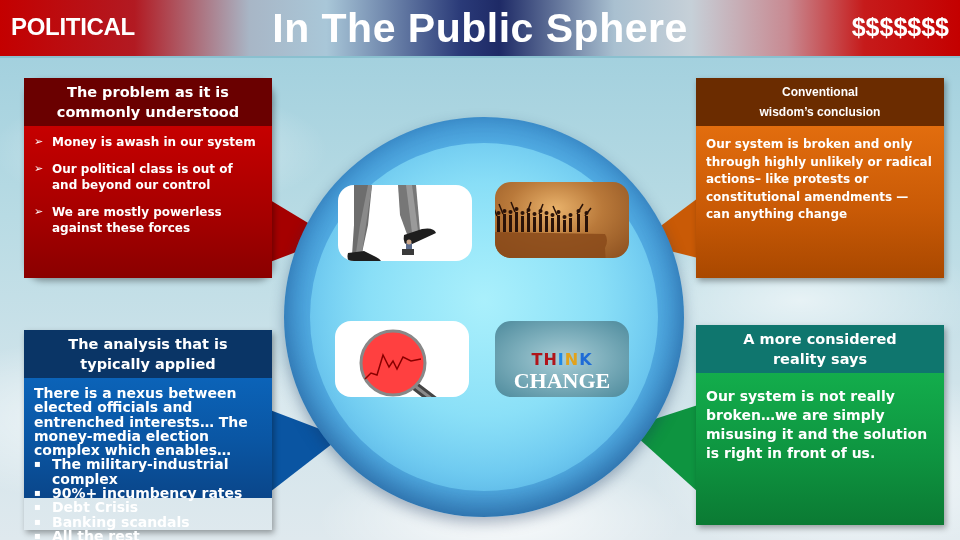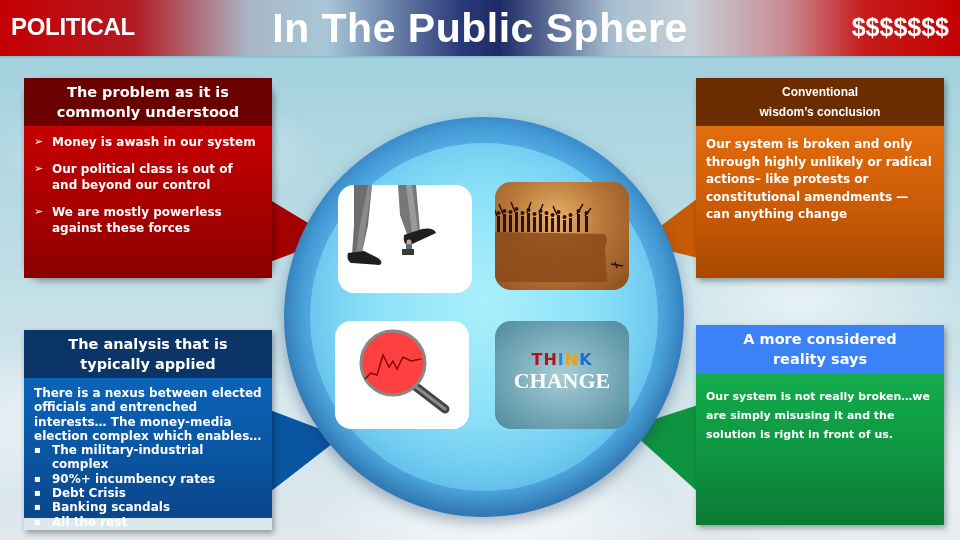--- a/index.html
+++ b/index.html
@@ -40,21 +40,21 @@
     position: absolute; left: 284px; top: 117px; width: 400px; height: 400px; border-radius: 50%;
     background:
       radial-gradient(circle at 50% 50%, #aef0fb 0%, #88dbf4 30%, #5bb8ea 55%, #3b8fd0 75%, #2a6fae 90%, #1f5c95 100%);
     box-shadow: 0 6px 14px rgba(20,50,90,0.35), inset 0 -10px 30px rgba(10,40,90,0.4);
   }
   .sphere .rim {
     position: absolute; left: 26px; top: 26px; width: 348px; height: 348px; border-radius: 50%;
     background: radial-gradient(circle at 50% 45%, rgba(170,240,252,0.95) 0%, rgba(140,225,248,0.9) 45%, rgba(100,195,238,0.7) 80%, rgba(80,170,225,0.2) 100%);
   }
   .tile {
-    position: absolute; width: 134px; height: 108px; border-radius: 16px; overflow: hidden;
+    position: absolute; width: 134px; height: 76px; border-radius: 16px; overflow: hidden;
   }
   .tile.t1 { left: 54px; top: 68px; background: #fff; }
   .tile.t2 { left: 211px; top: 65px; background: radial-gradient(ellipse at 45% 35%, #e9b26b 0%, #b9793a 45%, #8a4e1e 100%); }
   .tile.t3 { left: 51px; top: 204px; background: #fff; }
   .tile.t4 { left: 211px; top: 204px; background: radial-gradient(ellipse at 50% 50%, #a9cdd6 0%, #7fb0bd 45%, #4d8a9c 100%); }
 
   .think-change { position: absolute; left: 0; top: 30px; width: 100%; text-align: center; }
   .think { font-family: "DejaVu Sans", sans-serif; font-weight: bold; font-size: 16px; letter-spacing: 1px; line-height: 18px; }
   .think span:nth-child(1) { color: #b0141a; }
   .think span:nth-child(2) { color: #b0141a; }
@@ -81,28 +81,28 @@
   .box.tl ul { list-style: none; }
   .box.tl li { position: relative; padding-left: 18px; margin-bottom: 11px; }
   .box.tl li::before { content: "➢"; position: absolute; left: 0; top: 0; font-size: 11px; }
 
   .box.tr { left: 696px; top: 78px; height: 200px; }
   .box.tr .bhead { background: #6b2c00; font-family: "Liberation Sans", sans-serif; font-size: 12px; }
   .box.tr .bbody { height: 152px; background: linear-gradient(180deg, #e26d0e 0%, #c95a06 55%, #a94800 100%); font-size: 12px; line-height: 17.5px; padding-top: 10px; }
 
   .box.bl { left: 24px; top: 330px; height: 200px; }
   .box.bl .bhead { background: #0a3566; }
-  .box.bl .bbody { height: 140px; background: linear-gradient(180deg, #0b63b8 0%, #0a55a2 55%, #0a468a 100%); font-size: 12px; line-height: 14.3px; padding: 8px 10px 6px 10px; }
+  .box.bl .bbody { height: 120px; background: linear-gradient(180deg, #0b63b8 0%, #0a55a2 55%, #0a468a 100%); font-size: 14px; line-height: 14.3px; padding: 8px 10px 6px 10px; }
   .box.bl ul { list-style: none; }
   .box.bl li { position: relative; padding-left: 18px; }
   .box.bl li::before { content: "▪"; position: absolute; left: 0; top: 0; font-size: 10px; }
 
   .box.br { left: 696px; top: 325px; height: 200px; }
-  .box.br .bhead { background: #3b82f6; align-items: center; }
-  .box.br .bbody { height: 152px; background: linear-gradient(180deg, #13ad4c 0%, #0e9440 55%, #0b7a33 100%); font-size: 11px; line-height: 19px; padding-top: 14px; }
+  .box.br .bhead { background: #0f766e; align-items: center; }
+  .box.br .bbody { height: 152px; background: linear-gradient(180deg, #13ad4c 0%, #0e9440 55%, #0b7a33 100%); font-size: 14px; line-height: 19px; padding-top: 14px; }
 
   .pointer { position: absolute; left: 0; top: 0; width: 960px; height: 540px; pointer-events: none; }
 </style>
 </head>
 <body>
 
 <div class="header">
   <div class="left-label">POLITICAL</div>
   <div class="title">In The Public Sphere</div>
   <div class="right-label">$$$$$$$</div>

